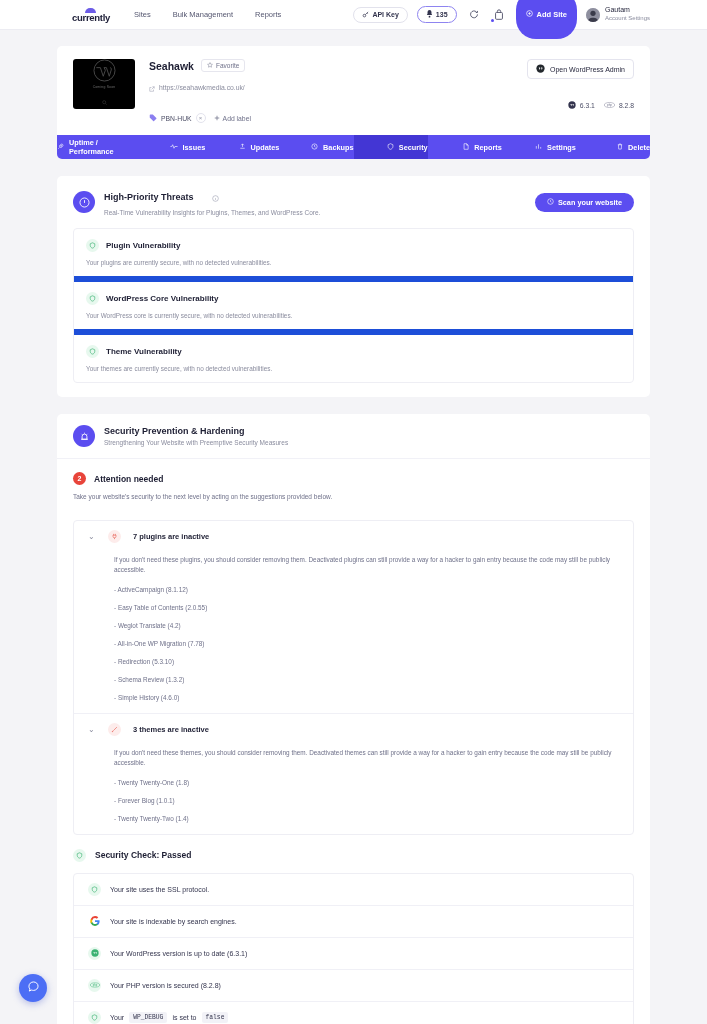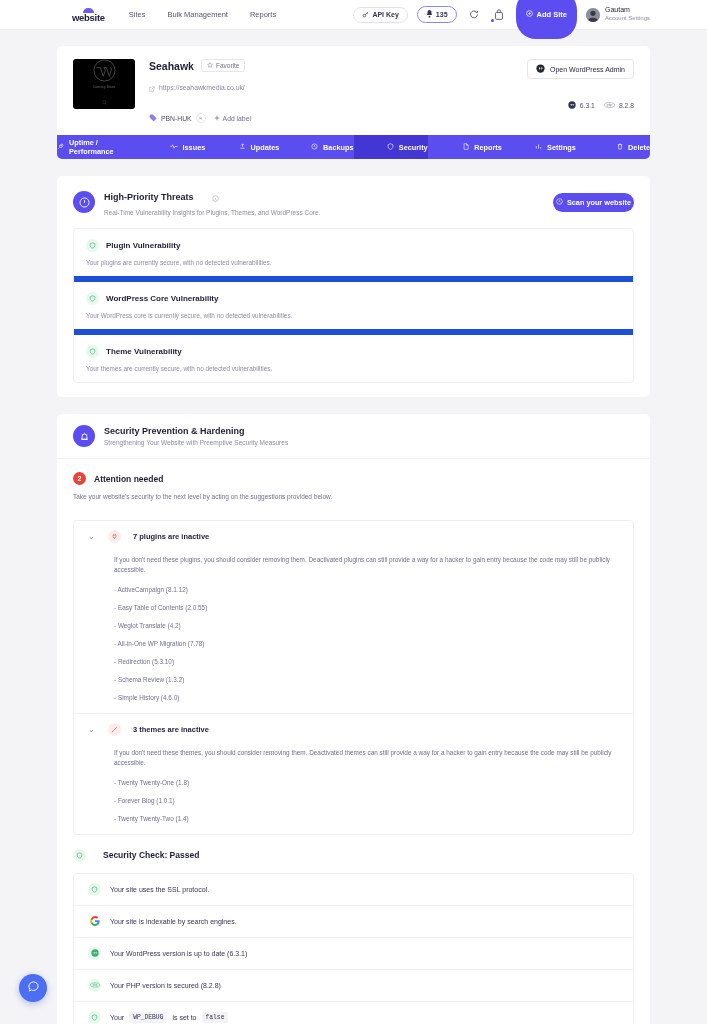--- a/index.html
+++ b/index.html
@@ -112,21 +112,21 @@
   .sec-ico {
     width: 22px; height: 22px; border-radius: 50%; background: #5b4df0;
     display: flex; align-items: center; justify-content: center; flex-shrink: 0; margin-right: 9px;
   }
   .sec-title-row { display: flex; align-items: center; gap: 18px; text-align: right; }
   .sec-title { font-size: 9px; font-weight: 700; color: #1d1e33; }
   .sec-sub { font-size: 6.5px; color: #8a8c9e; margin-top: 3px; }
   .scan-btn {
     margin-left: auto; display: flex; align-items: center; gap: 4px;
     background: #5b4df0; color: #fff; border: none; border-radius: 20px;
-    padding: 5px 3px; font-size: 7.3px; font-weight: 700; cursor: pointer;
+    padding: 5px 12px; font-size: 7.3px; font-weight: 700; cursor: pointer;
   }
 
   .vuln-list { padding: 0 16px 14px 16px; }
   .vuln-box { border: 1px solid #eeeef4; border-radius: 4px; }
   .vuln-item { padding: 10px 12px 10px 12px; border-bottom: 6px solid #1d4ed8; }
   .vuln-item:last-child { border-bottom: none; }
   .vuln-title-row { display: flex; align-items: center; gap: 7px; }
   .vuln-ico {
     width: 13px; height: 13px; border-radius: 50%; background: #e7f8ee;
     display: flex; align-items: center; justify-content: center; flex-shrink: 0;
@@ -155,21 +155,21 @@
     width: 13px; height: 13px; border-radius: 50%; background: #fdeceb;
     display: flex; align-items: center; justify-content: center; flex-shrink: 0;
   }
   .acc-title { font-size: 7.5px; font-weight: 700; color: #1d1e33; }
   .acc-body { padding: 3px 14px 12px 40px; }
   .acc-desc { font-size: 6.4px; color: #6f718a; line-height: 1.55; }
   .acc-li { font-size: 6.4px; color: #6f718a; margin-top: 11px; }
 
   
   .check-wrap { padding: 14px 16px 16px 16px; }
-  .check-head { display: flex; align-items: center; gap: 17px; }
+  .check-head { display: flex; align-items: center; gap: 9px; }
   .check-head-ico {
     width: 13px; height: 13px; border-radius: 50%; background: #e7f8ee;
     display: flex; align-items: center; justify-content: center;
   }
   .check-head-t { font-size: 8.5px; font-weight: 700; color: #1d1e33; }
   .check-box { border: 1px solid #eeeef4; border-radius: 4px; margin-top: 11px; }
   .check-row {
     display: flex; align-items: center; gap: 9px;
     padding: 9px 14px; border-bottom: 1px solid #f0f0f6;
   }
@@ -194,21 +194,21 @@
   }
 </style>
 </head>
 <body>
 
 <div class="page">
 
   <div class="topnav">
     <div class="logo">
       <div class="logo-umbrella"></div>
-      <div class="logo-text">website</div>
+      <div class="logo-text">currently</div>
     </div>
     <div class="nav-links">
       <a href="#">Sites</a>
       <a href="#">Bulk Management</a>
       <a href="#">Reports</a>
     </div>
 
     <div class="topnav-right">
       <div class="pill">
         <span>

